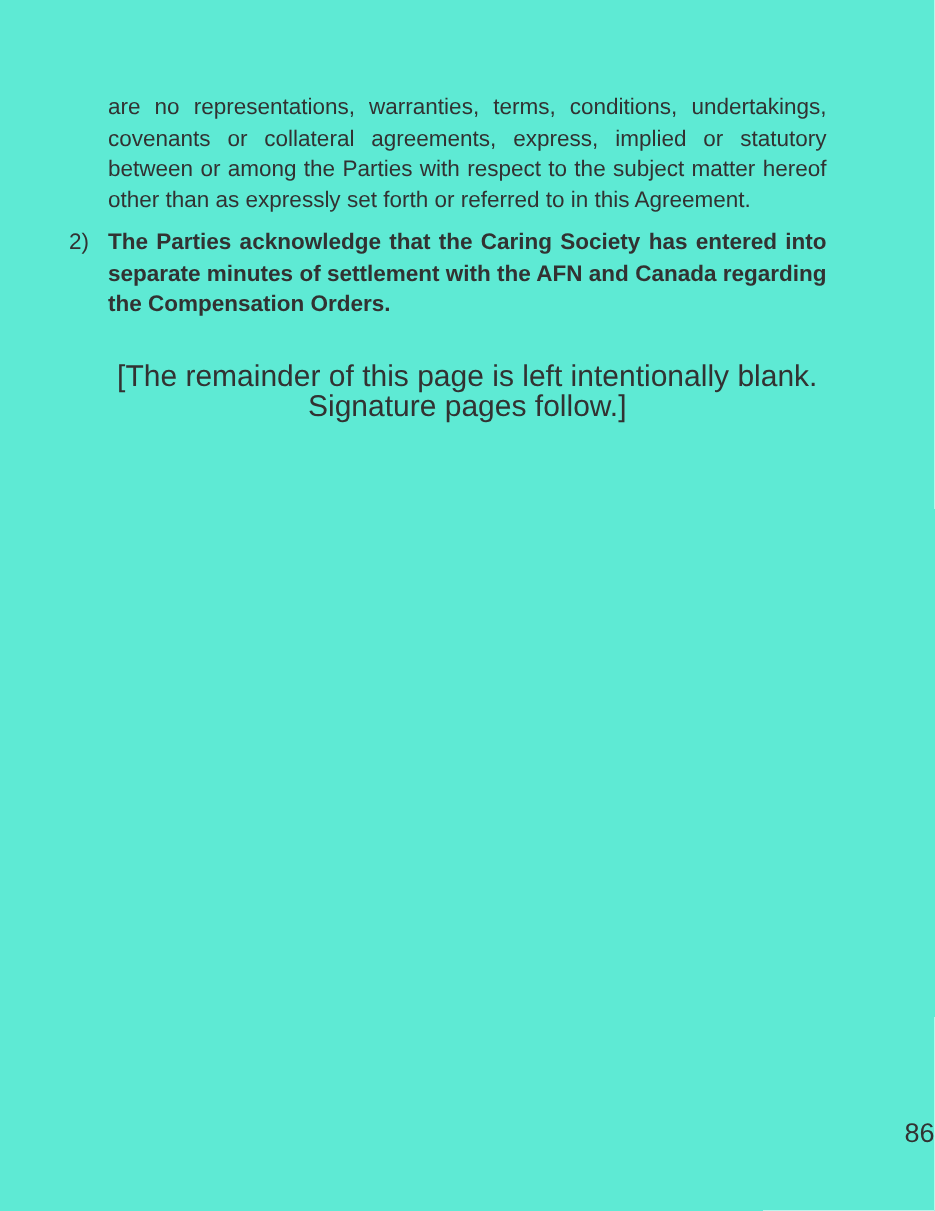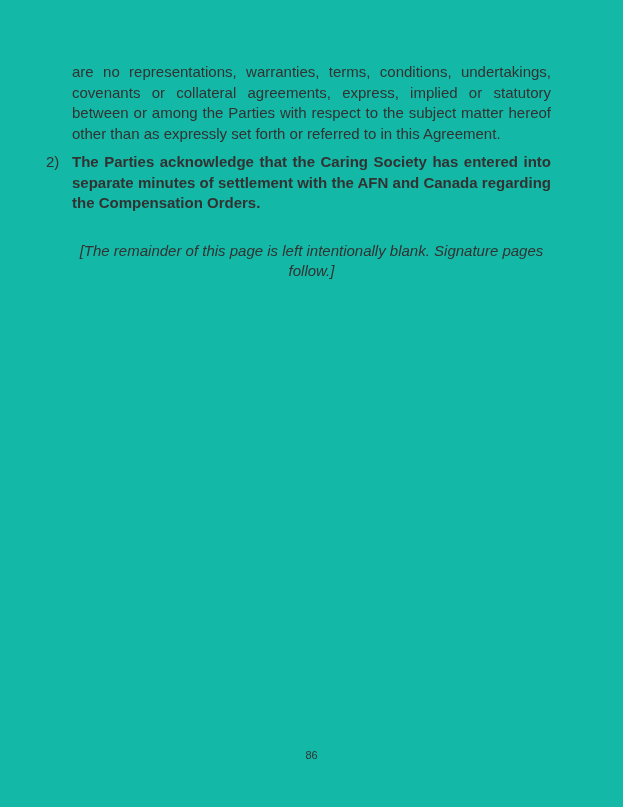--- a/index.html
+++ b/index.html
@@ -4,21 +4,21 @@
 <style>
   html, body {
     margin: 0;
     padding: 0;
     background: #ffffff;
   }
   .document-page {
     position: relative;
     width: 623px;
     height: 807px;
-    background: #14b8a6;
+    background: #5eead4;
     font-family: "Liberation Sans", sans-serif;
     color: #323232;
     overflow: hidden;
     box-sizing: border-box;
   }
   .content {
     position: absolute;
     top: 62px;
     left: 72px;
     right: 72px;
@@ -41,32 +41,31 @@
     text-align: left;
   }
   .list-item .item-text {
     margin: 0;
     flex: 1;
     text-align: justify;
     font-weight: bold;
   }
   .blank-notice {
     margin: 27px 0 0 0;
-    font-size: 15px;
+    font-size: 20px;
     line-height: 20.5px;
-    font-style: italic;
     text-align: center;
   }
   .page-footer {
     position: absolute;
     top: 746px;
     left: 0;
     right: 0;
-    text-align: center;
-    font-size: 11px;
+    text-align: right;
+    font-size: 18px;
     line-height: 18px;
   }
 </style>
 </head>
 <body>
 
 <div class="document-page">
   <div class="content">
     <p class="para">are no representations, warranties, terms, conditions, undertakings, covenants or collateral agreements, express, implied or statutory between or among the Parties with respect to the subject matter hereof other than as expressly set forth or referred to in this Agreement.</p>
     <div class="list-item">

